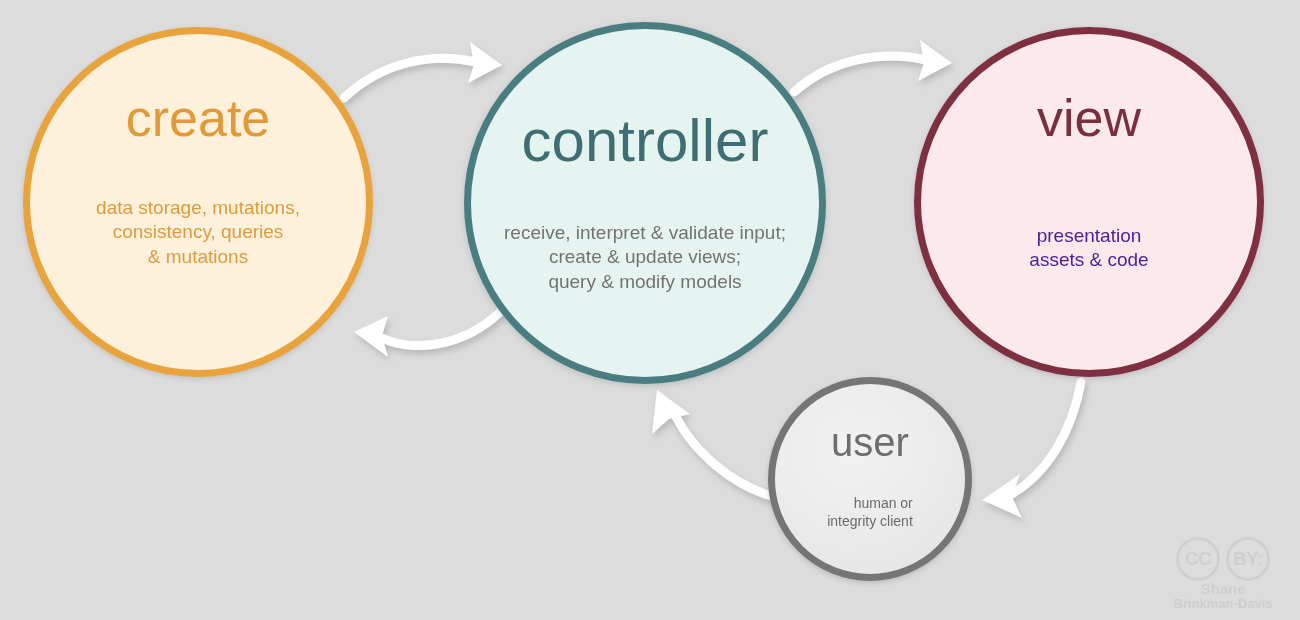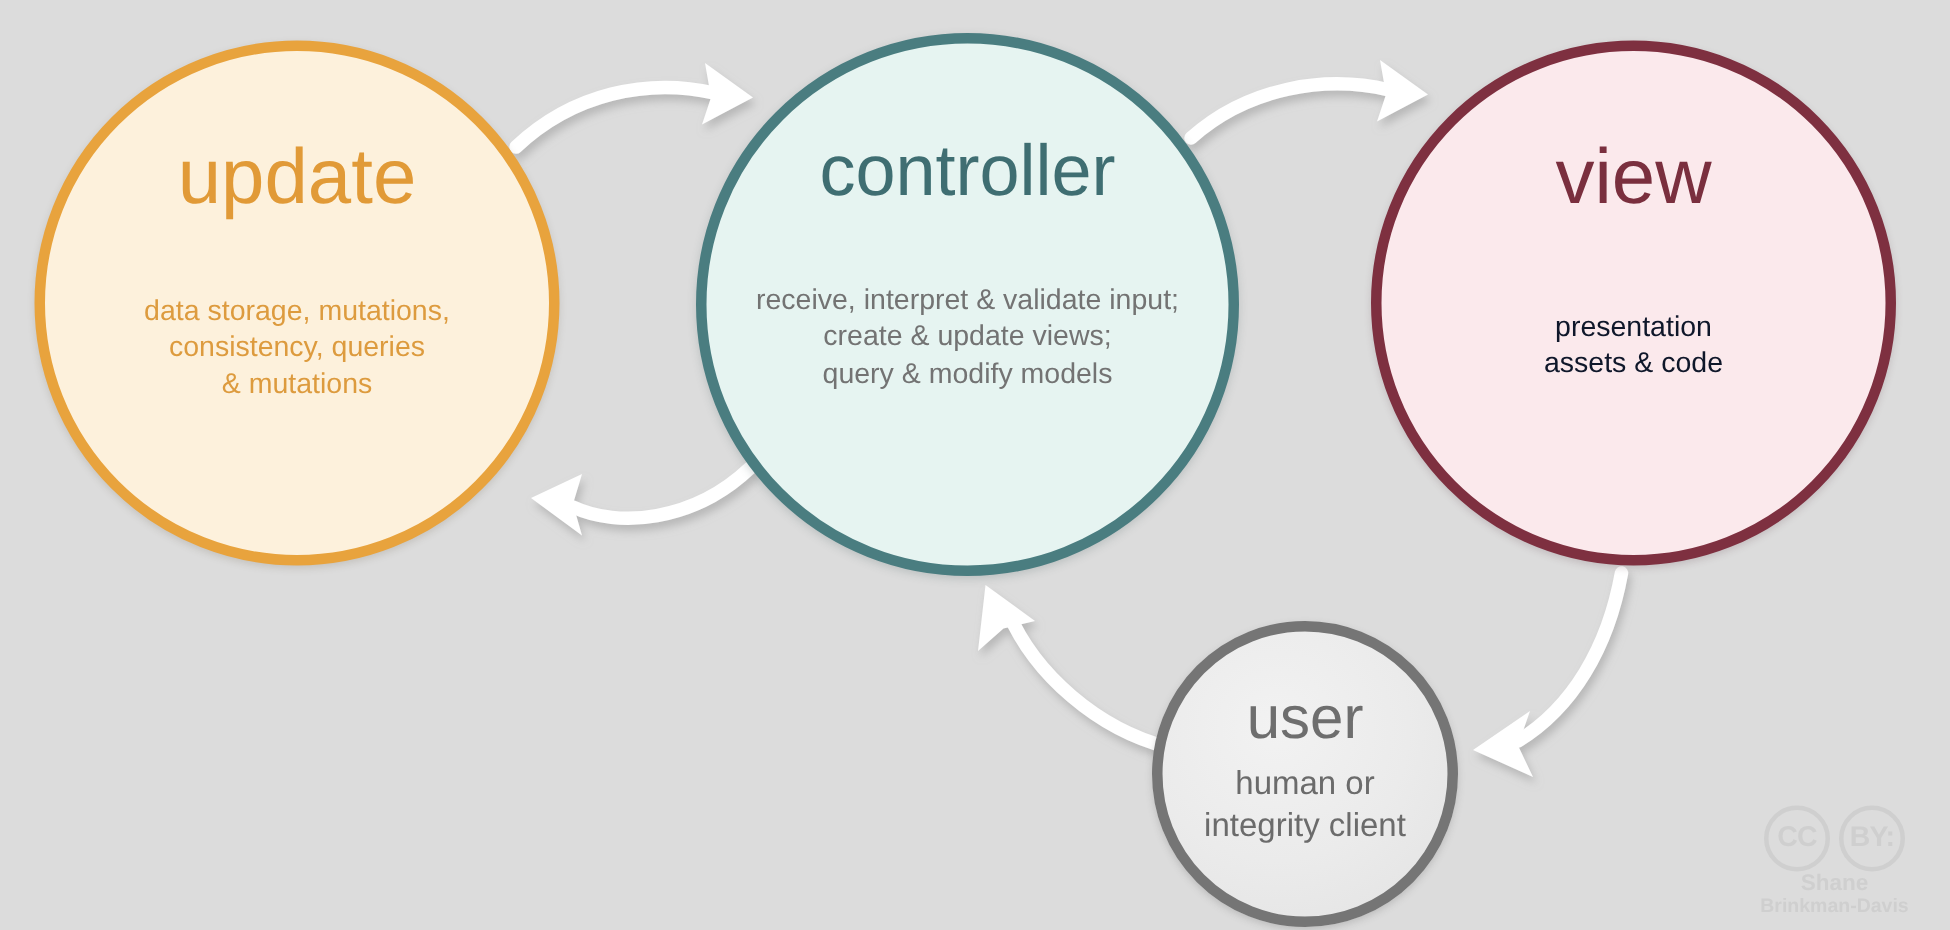--- a/index.html
+++ b/index.html
@@ -80,22 +80,22 @@
     left: 464px;
     top: 22px;
     width: 362px;
     height: 362px;
     background: #e6f4f1;
     border: 7px solid #4a7d80;
     box-shadow: 0 2px 6px rgba(90,110,110,0.25);
   }
   #node-controller .title {
     color: #3f6e72;
-    font-size: 48px;
-    margin-top: 62px;
+    font-size: 60px;
+    margin-top: 82px;
   }
   #node-controller .desc {
     color: #737373;
     font-size: 19px;
     margin-top: 50px;
   }
 
   
   #node-view {
     left: 914px;
@@ -105,45 +105,47 @@
     background: #fbe9ec;
     border: 7px solid #7e3040;
     box-shadow: 0 2px 5px rgba(110,80,90,0.22);
   }
   #node-view .title {
     color: #7a2f3e;
     font-size: 52px;
     margin-top: 58px;
   }
   #node-view .desc {
-    color: #0f172a;
-    font-size: 19px;
-    margin-top: 63px;
+    color: #4c1d95;
+    font-size: 19px;
+    margin-top: 80px;
   }
 
   
   #node-user {
     left: 768px;
-    top: 414px;
+    top: 377px;
     width: 204px;
     height: 204px;
     background: radial-gradient(circle at 40% 34%, #f2f2f2 0%, #ebebeb 52%, #e2e2e2 100%);
     border: 7px solid #757575;
     box-shadow: 0 2px 5px rgba(100,100,100,0.25);
     z-index: 4;
+    gap: 24px;
   }
   #node-user .title {
     color: #6e6e6e;
     font-size: 40px;
     margin-top: 38px;
   }
   #node-user .desc {
     color: #6b6b6b;
-    font-size: 22px;
+    font-size: 14px;
     margin-top: 9px;
+    text-align: right;
   }
 
   
   #credit {
     position: absolute;
     right: 12px;
     bottom: 8px;
     width: 130px;
     z-index: 5;
     display: flex;
@@ -211,21 +213,21 @@
       <path d="M 1020 474 L 982 500 L 1022 518 L 1012 497 Z" fill="#ffffff"></path>
     </g>
 
     <g filter="url(#arrowShadow)">
       <path d="M 778 498 C 732 486, 690 450, 672 408" fill="none" stroke="#ffffff" stroke-width="9" stroke-linecap="round"></path>
       <path d="M 690 414 L 657 390 L 652 434 L 669 419 Z" fill="#ffffff"></path>
     </g>
   </svg>
 
   <div class="node" id="node-model">
-    <div class="title">update</div>
+    <div class="title">create</div>
     <div class="desc">
       <div>data storage, mutations,</div>
       <div>consistency, queries</div>
       <div>&amp; mutations</div>
     </div>
   </div>
 
   <div class="node" id="node-controller">
     <div class="title">controller</div>
     <div class="desc">

